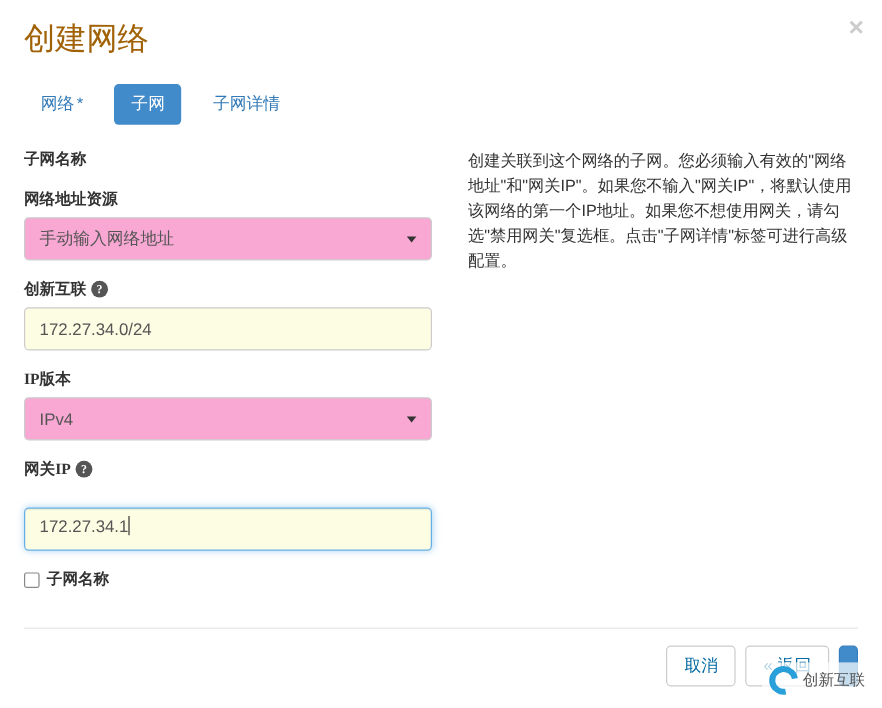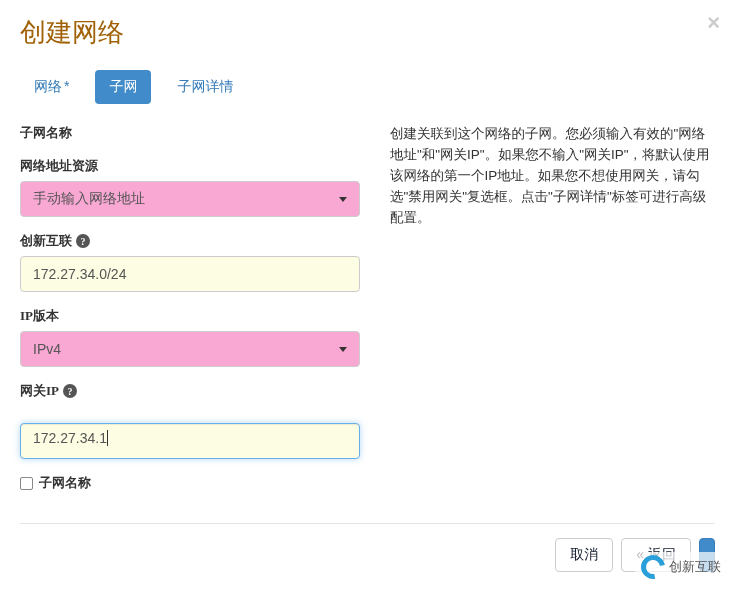--- a/index.html
+++ b/index.html
@@ -164,21 +164,21 @@
       left: 20px;
       justify-content: flex-end;
     }
     .btn {
       padding: 7px 14px;
       border: 1px solid #ccc;
       border-radius: 4px;
       background: #fff;
       cursor: pointer;
       font-size: 14px;
-      color: #0f172a;
+      color: #0369a1;
     }
     .btn-primary-cut {
       background: #428bca;
       color: #fff;
       border-color: #357ebd;
       padding-right: 0px;
       width: 6px;
       overflow: hidden;
     }
     .watermark {

